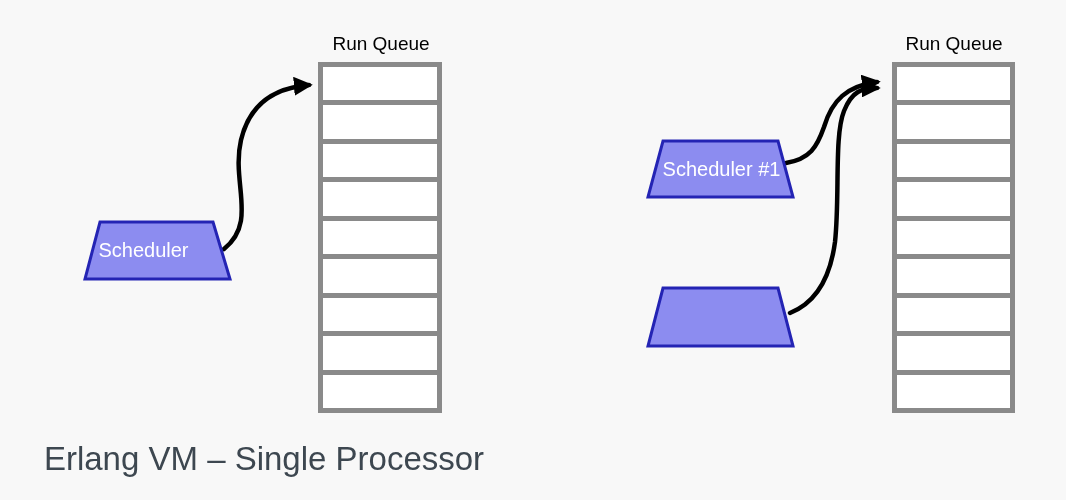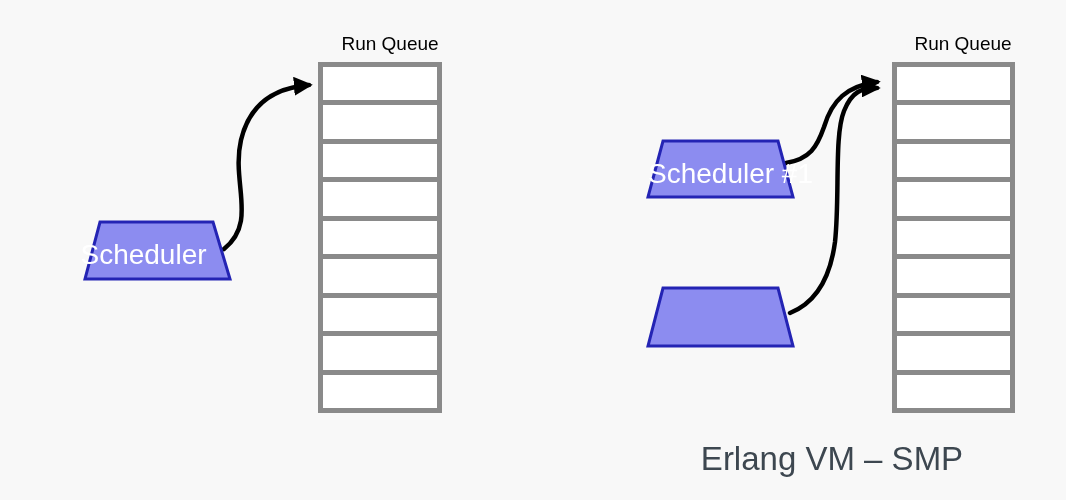--- a/index.html
+++ b/index.html
@@ -8,24 +8,24 @@
     font-family:"Liberation Sans",sans-serif;overflow:hidden;
   }
   #shapes{position:absolute;left:0;top:0;width:1066px;height:500px;}
   .queue{
     position:absolute;box-sizing:border-box;background:#8a8a8a;
     border:5px solid #8a8a8a;display:flex;flex-direction:column;gap:5px;
   }
   .cell{flex:1;background:#ffffff;}
   .queue-label{
     position:absolute;transform:translateX(-50%);
-    font-size:19px;color:#000000;white-space:nowrap;margin-left:9px;
+    font-size:19px;color:#000000;white-space:nowrap;
   }
   .sched-label{
-    position:absolute;color:#ffffff;font-size:28px;
+    position:absolute;color:#ffffff;font-size:20px;
     text-align:center;white-space:nowrap;
   }
   .caption{
     position:absolute;transform:translateX(-50%);
     font-size:33px;color:#3d4750;white-space:nowrap;
   }
 </style>
 </head>
 <body>
 
@@ -56,33 +56,33 @@
       <div class="cell"></div>
       <div class="cell"></div>
       <div class="cell"></div>
       <div class="cell"></div>
       <div class="cell"></div>
       <div class="cell"></div>
     </div>
 
   <div class="sched-label" style="left:71px;top:239px;width:145px;">Scheduler</div>
 
+  <div class="caption" style="left:264px;top:440px;">Erlang VM – Single Processor</div>
 
   <div class="queue-label" style="left:954px;top:33px;">Run Queue</div>
 
   <div class="queue" style="left:892px;top:62px;width:123px;height:351px;">
       <div class="cell"></div>
       <div class="cell"></div>
       <div class="cell"></div>
       <div class="cell"></div>
       <div class="cell"></div>
       <div class="cell"></div>
       <div class="cell"></div>
       <div class="cell"></div>
       <div class="cell"></div>
     </div>
 
   <div class="sched-label" style="left:648px;top:158px;width:147px;">Scheduler #1</div>
 
 
-  <div class="caption" style="left:832px;top:440px;">Erlang VM – SMP</div>
 
 </div>
 
 </body></html>

